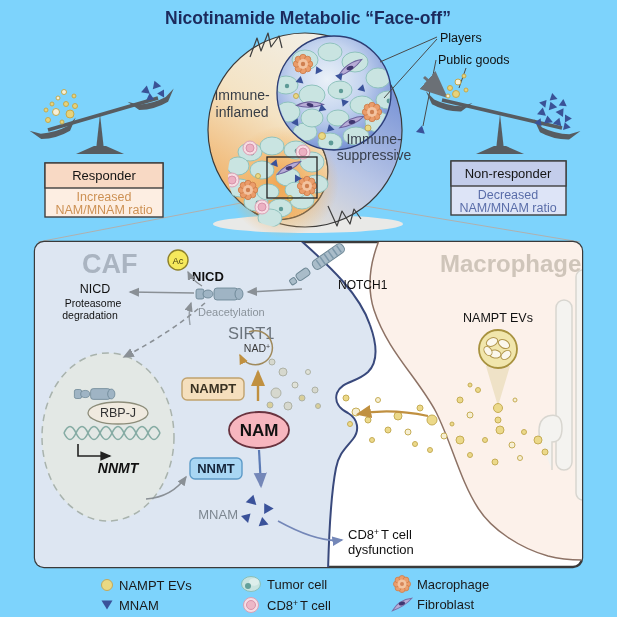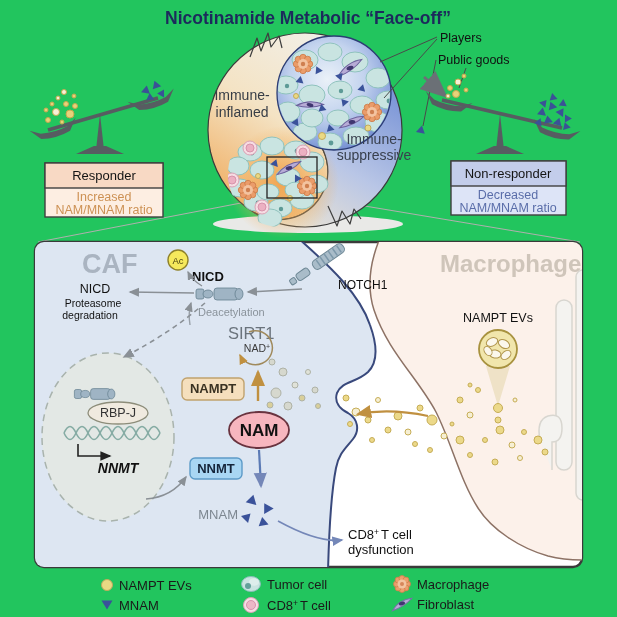--- a/index.html
+++ b/index.html
@@ -1,16 +1,16 @@
 <!DOCTYPE html>
 <html><head>
 <meta charset="utf-8">
 <style>
   html,body{margin:0;padding:0;background:#ffffff;}
-  .page{position:relative;width:617px;height:617px;background:#22c55e;font-family:"Liberation Sans",sans-serif;}
+  .page{position:relative;width:617px;height:617px;background:#7dd3fc;font-family:"Liberation Sans",sans-serif;}
   svg text{font-family:"Liberation Sans",sans-serif;}
 </style>
 </head>
 <body>
 
 <div class="page">
 <svg width="617" height="617" viewBox="0 0 617 617">
   <defs>
     <marker id="mGray" markerWidth="9" markerHeight="8" refX="6" refY="3" orient="auto">
           <path d="M0,0 L7,3 L0,6 Z" fill="#8a9096"></path>

